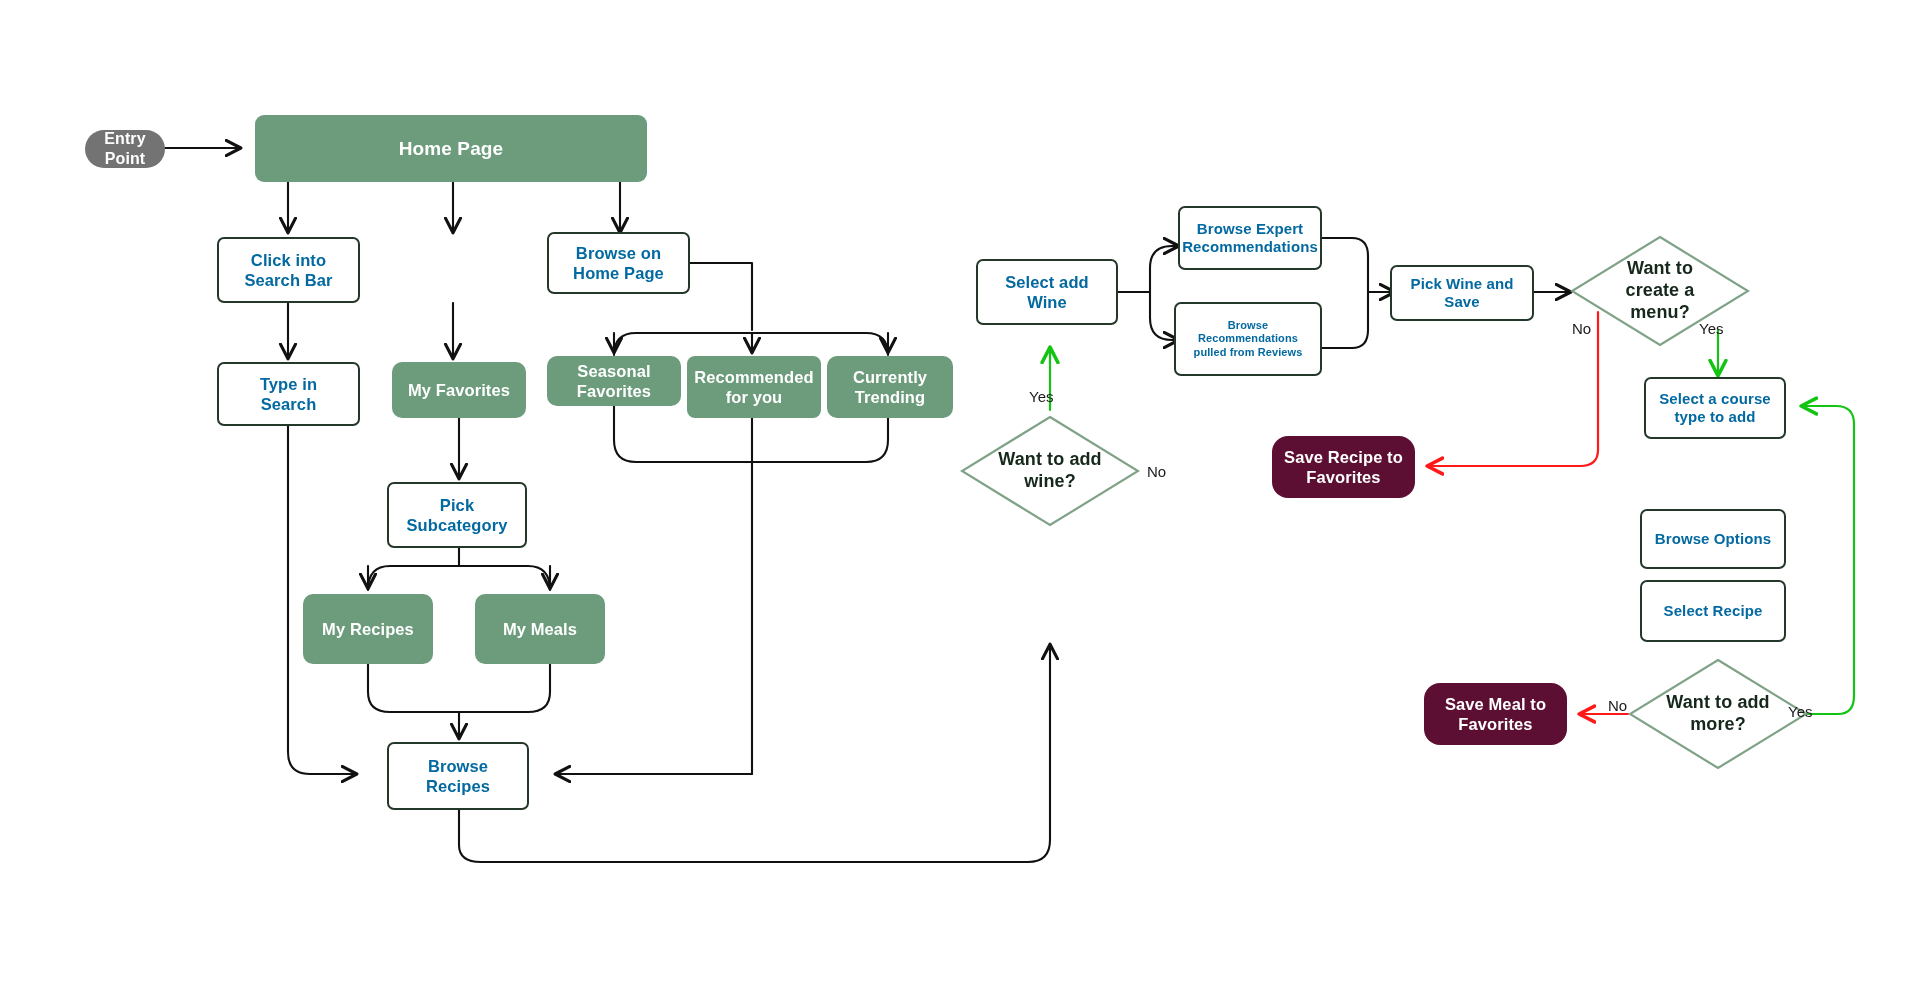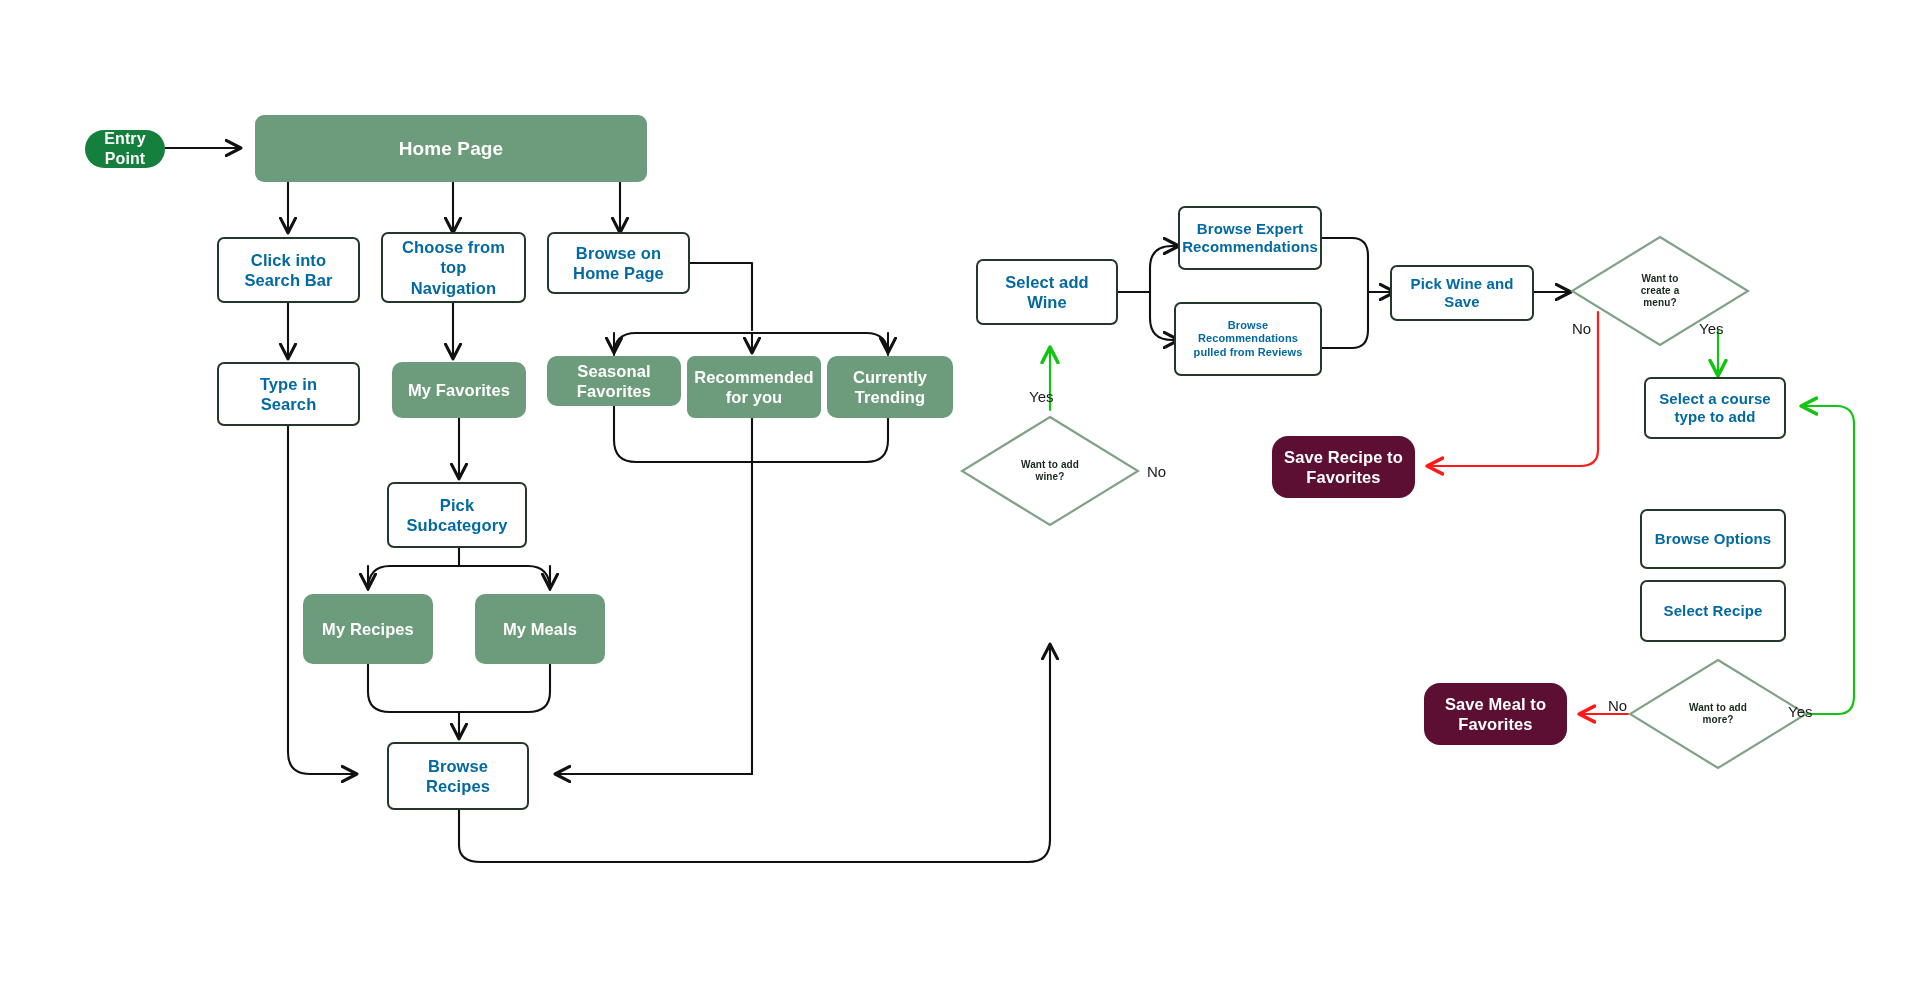--- a/index.html
+++ b/index.html
@@ -33,21 +33,21 @@
     justify-content: center;
     text-align: center;
     line-height: 1.22;
     letter-spacing: .1px;
     z-index: 3;
   }
   .node .lbl { display: block; padding: 0 6px; }
 
   
   .n-pill {
-    background: #15803d;
+    background: #737373;
     color: #ffffff;
     border-radius: 999px;
     font-size: 16px;
     font-weight: 700;
   }
   
   .n-box {
     background: #ffffff;
     border: 2.2px solid #24382a;
     border-radius: 7px;
@@ -75,21 +75,21 @@
     color: #ffffff;
     font-size: 16.5px;
     font-weight: 700;
     align-items: center;
   }
   
   .n-diamond {
     background: transparent;
     border: none;
     color: #16281c;
-    font-size: 10px;
+    font-size: 18px;
     font-weight: 700;
   }
   .n-diamond .dshape {
     position: absolute;
     left: 0; top: 0; right: 0; bottom: 0;
     z-index: -1;
   }
   .n-diamond .lbl { position: relative; z-index: 1; }
 
   .edge-label {
@@ -188,23 +188,20 @@
   </div>
 
   <div class="node n-green banner" style="left:255px; top:115px; width:392px; height:67px;">
     <span class="lbl">Home Page</span>
   </div>
 
   <div class="node n-box" style="left:217px; top:237px; width:143px; height:66px;">
     <span class="lbl ml">Click into<br>Search Bar</span>
   </div>
 
-  <div class="node n-box" style="left:381px; top:232px; width:145px; height:71px;">
-    <span class="lbl ml">Choose from<br>top<br>Navigation</span>
-  </div>
 
   <div class="node n-box" style="left:547px; top:232px; width:143px; height:62px;">
     <span class="lbl ml">Browse on<br>Home Page</span>
   </div>
 
   <div class="node n-box" style="left:217px; top:362px; width:143px; height:64px;">
     <span class="lbl ml">Type in<br>Search</span>
   </div>
 
   <div class="node n-green" style="left:392px; top:362px; width:134px; height:56px;">

